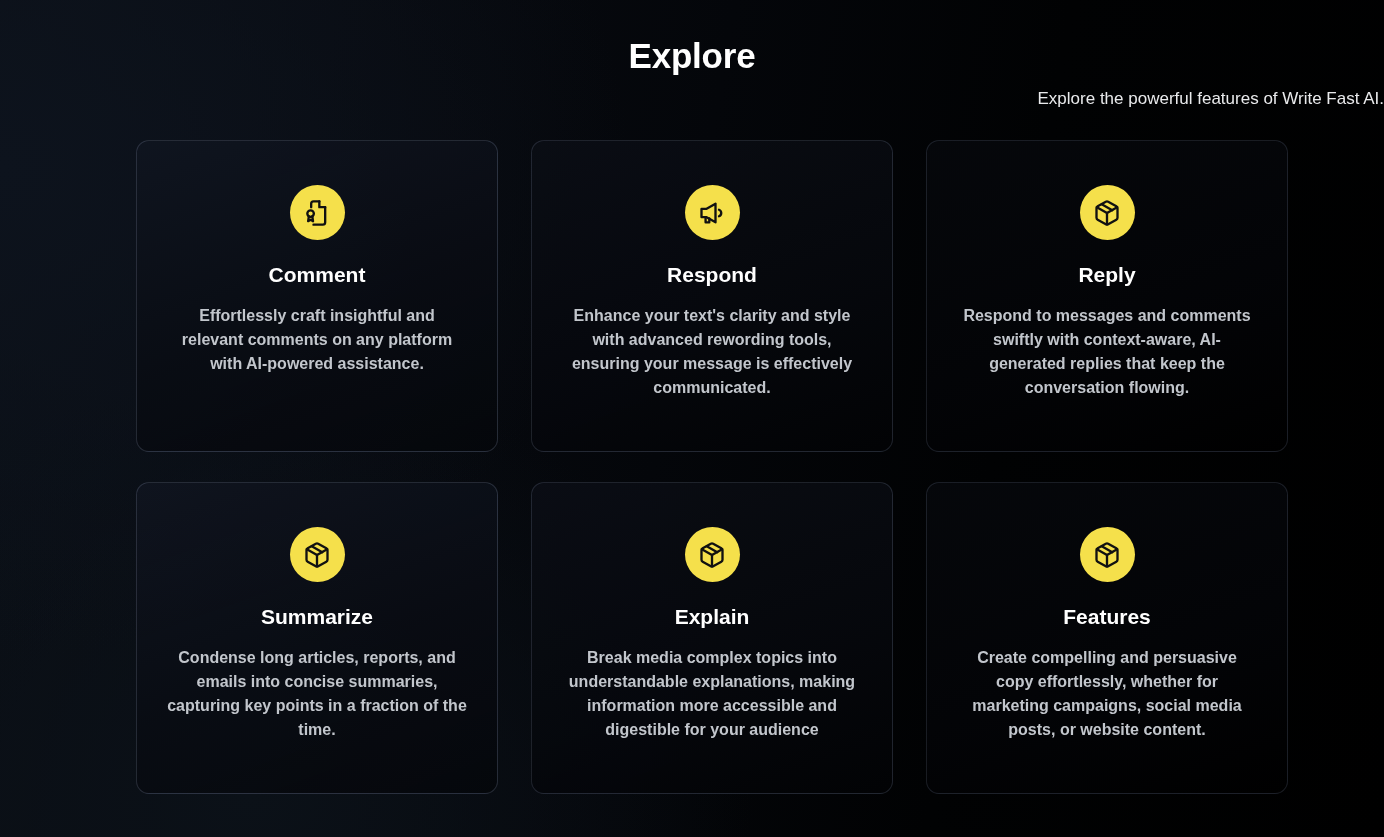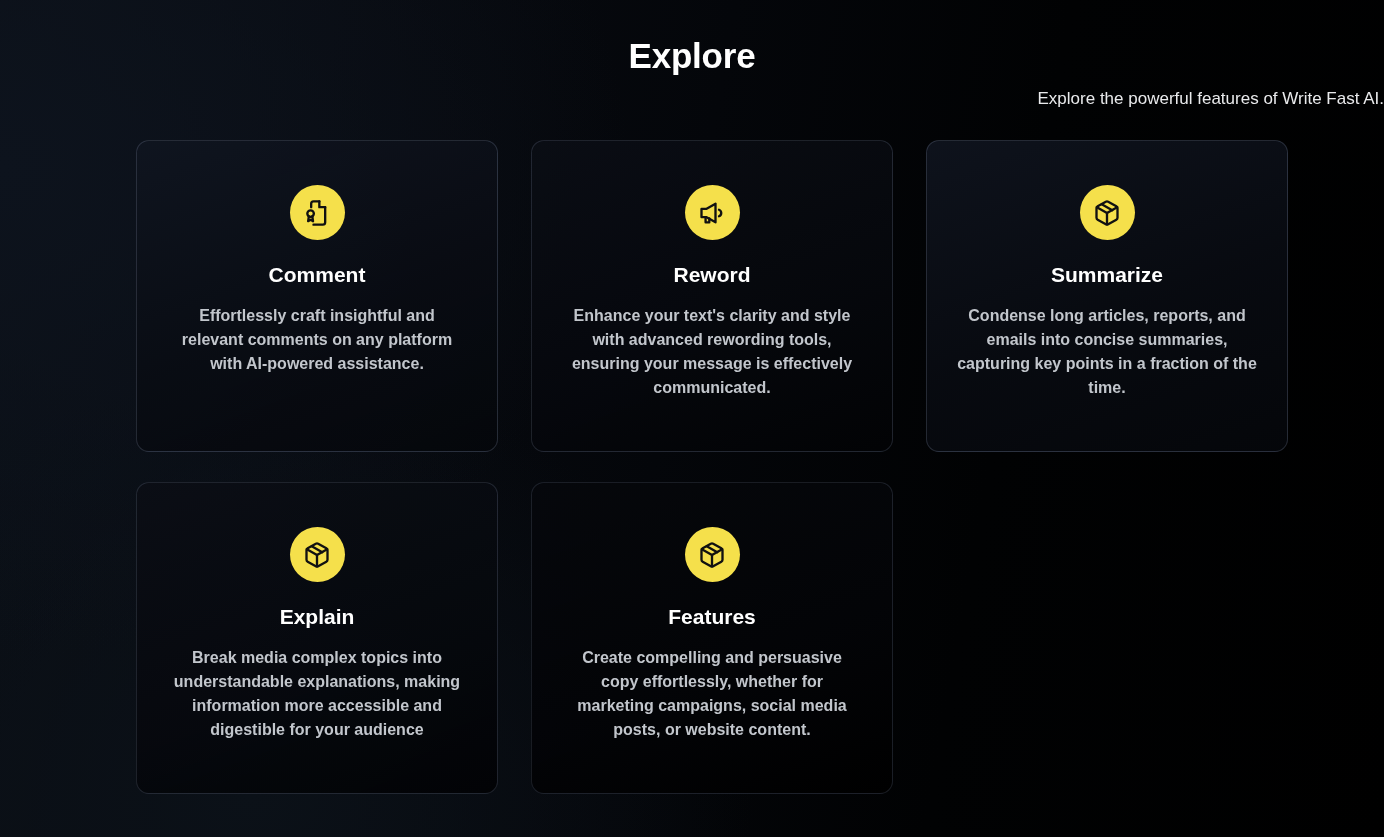--- a/index.html
+++ b/index.html
@@ -103,24 +103,36 @@
     </div>
 
     <div class="card dim">
       <div class="icon-circle">
         <svg width="28" height="28" viewBox="0 0 24 24" fill="none" stroke="#111111" stroke-width="2" stroke-linecap="round" stroke-linejoin="round">
           <path d="M3 8.5h4L15 4v16L7 15.5H3z"></path>
           <path d="M6.5 15.5V20h3.2v-3.4"></path>
           <path d="M18 9.2a3 3 0 0 1 0 5.6"></path>
         </svg>
       </div>
-      <div class="card-title">Reword</div>
+      <div class="card-title">Respond</div>
       <div class="card-desc">Enhance your text's clarity and style with advanced rewording tools, ensuring your message is effectively communicated.</div>
     </div>
 
+    <div class="card dimmer">
+      <div class="icon-circle">
+        <svg width="28" height="28" viewBox="0 0 24 24" fill="none" stroke="#111111" stroke-width="2" stroke-linecap="round" stroke-linejoin="round">
+          <path d="M21 16V8a2 2 0 0 0-1-1.73l-7-4a2 2 0 0 0-2 0l-7 4A2 2 0 0 0 3 8v8a2 2 0 0 0 1 1.73l7 4a2 2 0 0 0 2 0l7-4A2 2 0 0 0 21 16z"></path>
+          <path d="M3.3 7L12 12l8.7-5"></path>
+          <path d="M12 12v9.5"></path>
+          <path d="M7.5 4.5l9 5.1"></path>
+        </svg>
+      </div>
+      <div class="card-title">Reply</div>
+      <div class="card-desc">Respond to messages and comments swiftly with context-aware, AI-generated replies that keep the conversation flowing.</div>
+    </div>
 
     <div class="card">
       <div class="icon-circle">
         <svg width="28" height="28" viewBox="0 0 24 24" fill="none" stroke="#111111" stroke-width="2" stroke-linecap="round" stroke-linejoin="round">
           <path d="M21 16V8a2 2 0 0 0-1-1.73l-7-4a2 2 0 0 0-2 0l-7 4A2 2 0 0 0 3 8v8a2 2 0 0 0 1 1.73l7 4a2 2 0 0 0 2 0l7-4A2 2 0 0 0 21 16z"></path>
           <path d="M3.3 7L12 12l8.7-5"></path>
           <path d="M12 12v9.5"></path>
           <path d="M7.5 4.5l9 5.1"></path>
         </svg>
       </div>

